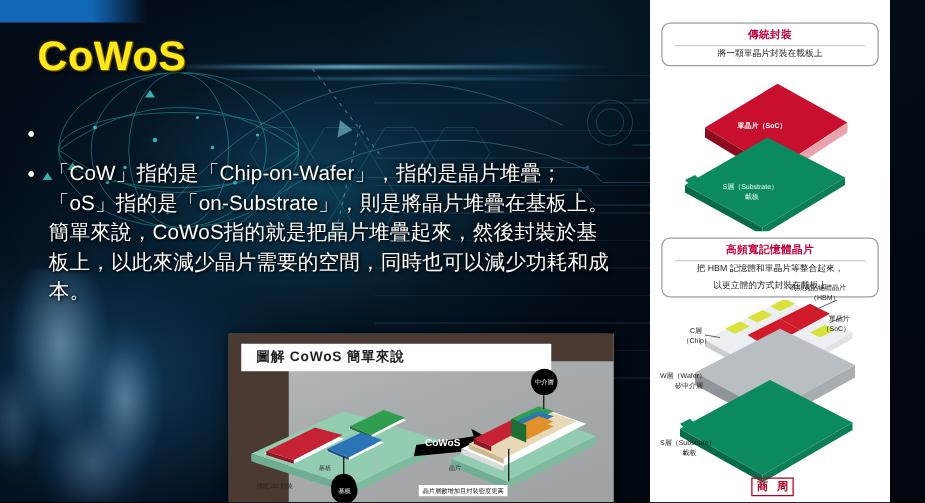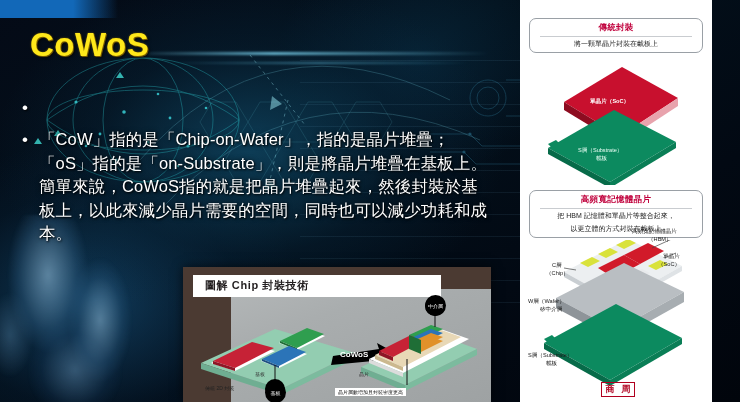--- a/index.html
+++ b/index.html
@@ -193,21 +193,21 @@
       <div class="dot">•</div>
       <div class="btext">「CoW」指的是「Chip-on-Wafer」，指的是晶片堆疊；「oS」指的是「on-Substrate」，則是將晶片堆疊在基板上。簡單來說，CoWoS指的就是把晶片堆疊起來，然後封裝於基板上，以此來減少晶片需要的空間，同時也可以減少功耗和成本。</div>
     </div>
   </div>
 
   <div class="figA">
     <div class="brownTop"></div>
     <div class="brown"></div>
     <div class="diag"></div>
     <div class="hdrband"></div>
-    <div class="hdr">圖解 Chip 封裝技術</div>
+    <div class="hdr">圖解 CoWoS 簡單來說</div>
 
     <svg style="position:absolute;left:0;top:34px;width:308px;height:101px" viewBox="0 0 308 101">
 
       <g>
         <polygon points="18,62 92,28 172,52 98,88" fill="#93cdb1"></polygon>
         <polygon points="18,62 98,88 98,94 18,68" fill="#6fae92"></polygon>
         <polygon points="98,88 172,52 172,58 98,94" fill="#7cbb9e"></polygon>
 
         <polygon points="28,62 68,43 92,50 52,70" fill="#ffffff"></polygon>
         <polygon points="30,60 69,41 91,47 52,67" fill="#c62236"></polygon>

